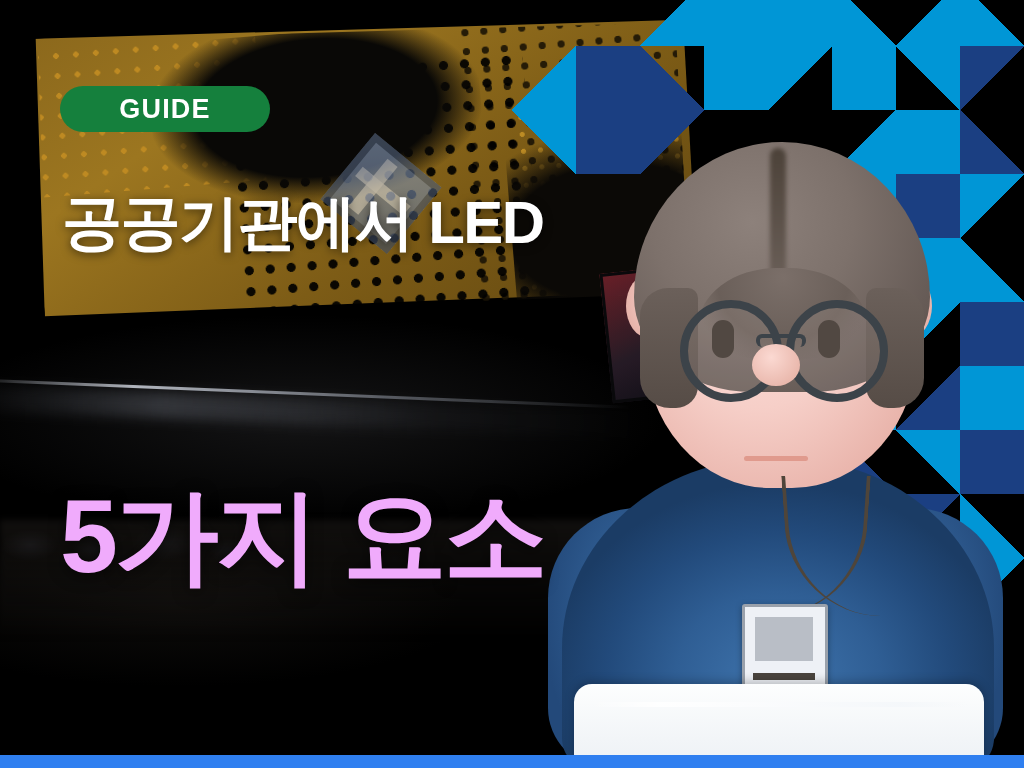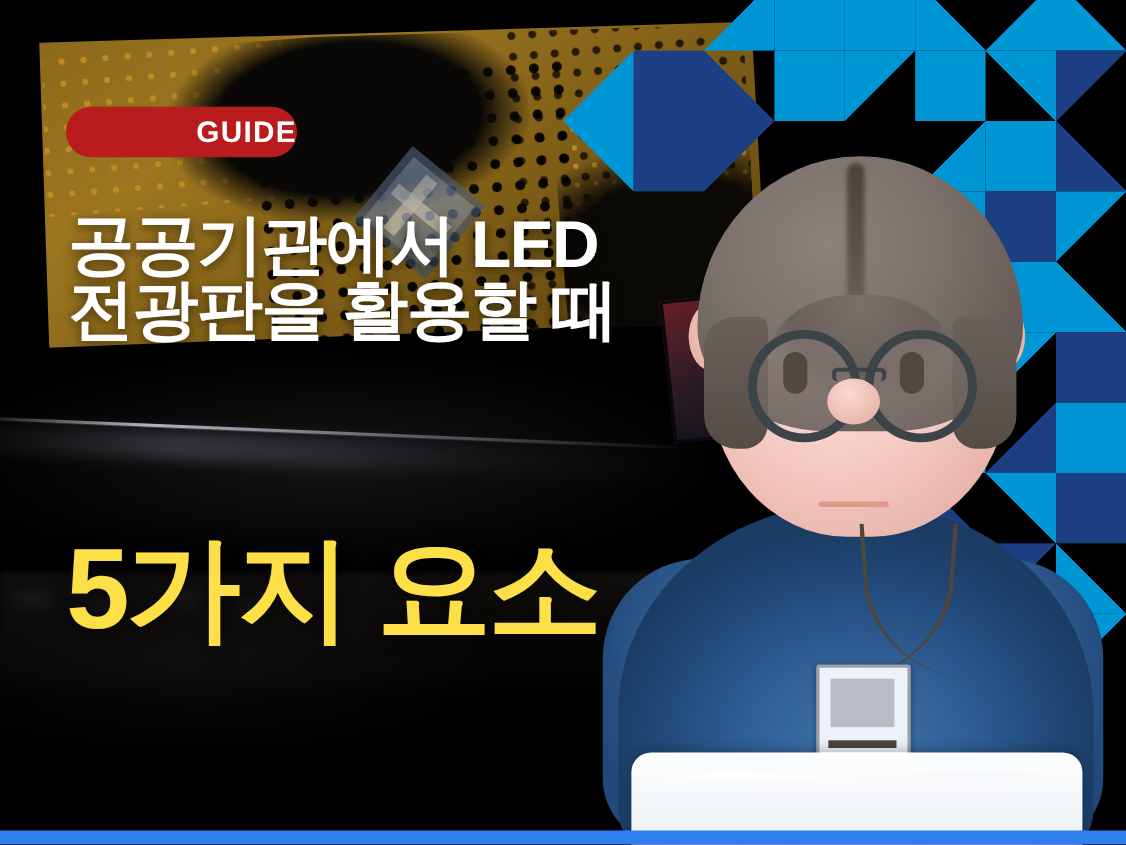--- a/index.html
+++ b/index.html
@@ -135,30 +135,30 @@
   .badge-line{position:absolute;left:8px;top:80px;width:62px;height:3px;background:#dfe3e9;}
   .laptop{position:absolute;left:26px;top:646px;width:410px;height:120px;
      background:linear-gradient(180deg,#fdfefe 0%,#f2f5f8 46%,#e7ecf1 100%);
      border-radius:18px 18px 4px 4px;
      box-shadow:0 -3px 10px rgba(0,0,0,.22);}
   .laptop-lip{position:absolute;left:42px;top:664px;width:378px;height:5px;
      background:linear-gradient(90deg,rgba(255,255,255,0),#ffffff 18%,#f4f7fa 82%,rgba(255,255,255,0));
      border-radius:4px;opacity:.9;}
 
   
-  .guide-pill{position:absolute;left:60px;top:97px;width:210px;height:46px;
-     background:#b91c1c;border-radius:24px;display:flex;align-items:center;justify-content:flex-end;}
+  .guide-pill{position:absolute;left:60px;top:86px;width:210px;height:46px;
+     background:#15803d;border-radius:24px;display:flex;align-items:center;justify-content:center;}
   .guide-pill span{color:#fff;font-size:27px;font-weight:bold;letter-spacing:1.2px;}
 
   .headline{position:absolute;left:62px;top:194px;width:640px;}
   .headline .ln{color:#fff;font-size:60px;font-weight:bold;line-height:.98;
      letter-spacing:-1.5px;white-space:nowrap;
      text-shadow:0 2px 10px rgba(0,0,0,.55);}
 
-  .bigline{position:absolute;left:60px;top:484px;color:#fde047;
+  .bigline{position:absolute;left:60px;top:484px;color:#f0abfc;
      font-size:104px;font-weight:bold;letter-spacing:-3px;line-height:1;white-space:nowrap;
      text-shadow:0 3px 16px rgba(0,0,0,.6);}
 
   .bottom-bar{position:absolute;left:0;bottom:0;width:1024px;height:13px;background:#2f7ff0;}
 </style>
 </head>
 <body>
 
 <div id="stage">
 
@@ -263,19 +263,18 @@
     <div class="laptop"></div>
     <div class="laptop-lip"></div>
   </div>
 
   <div class="guide-pill">
     <span>GUIDE</span>
   </div>
 
   <div class="headline">
     <div class="ln">공공기관에서 LED</div>
-    <div class="ln">전광판을 활용할 때</div>
   </div>
 
   <div class="bigline">5가지 요소</div>
 
   <div class="bottom-bar"></div>
 </div>
 
 </body></html>

